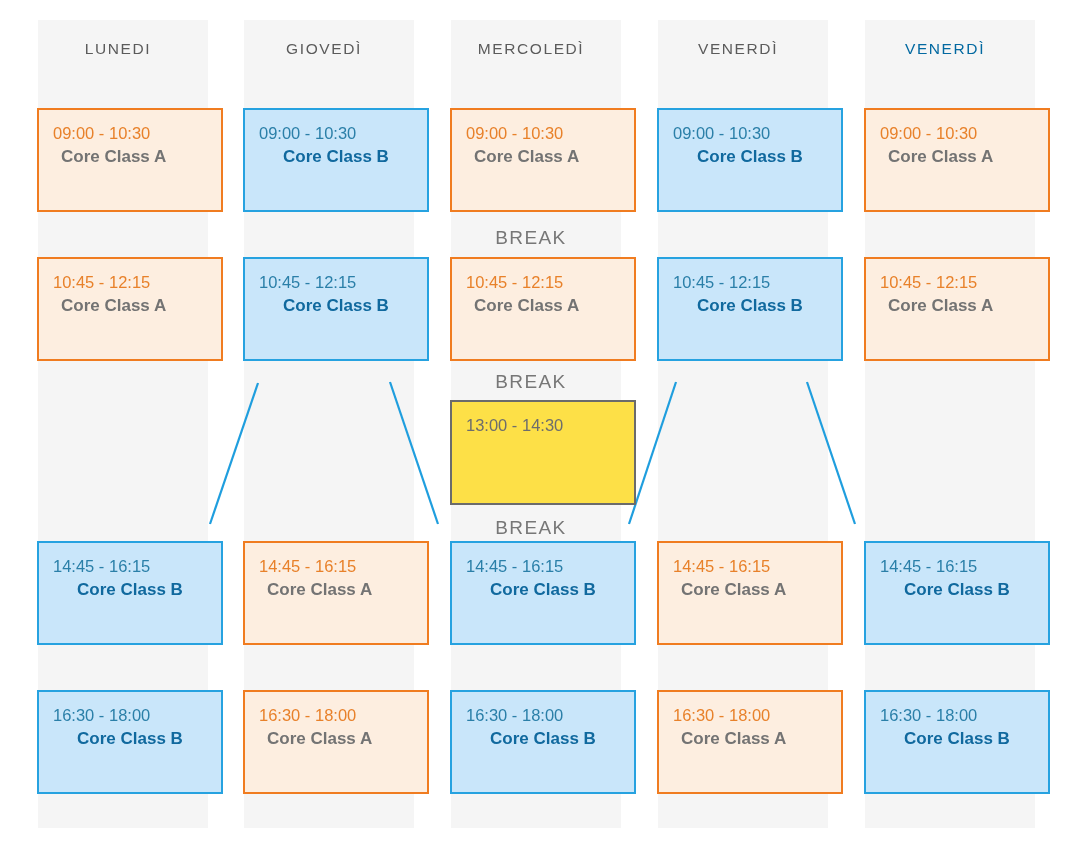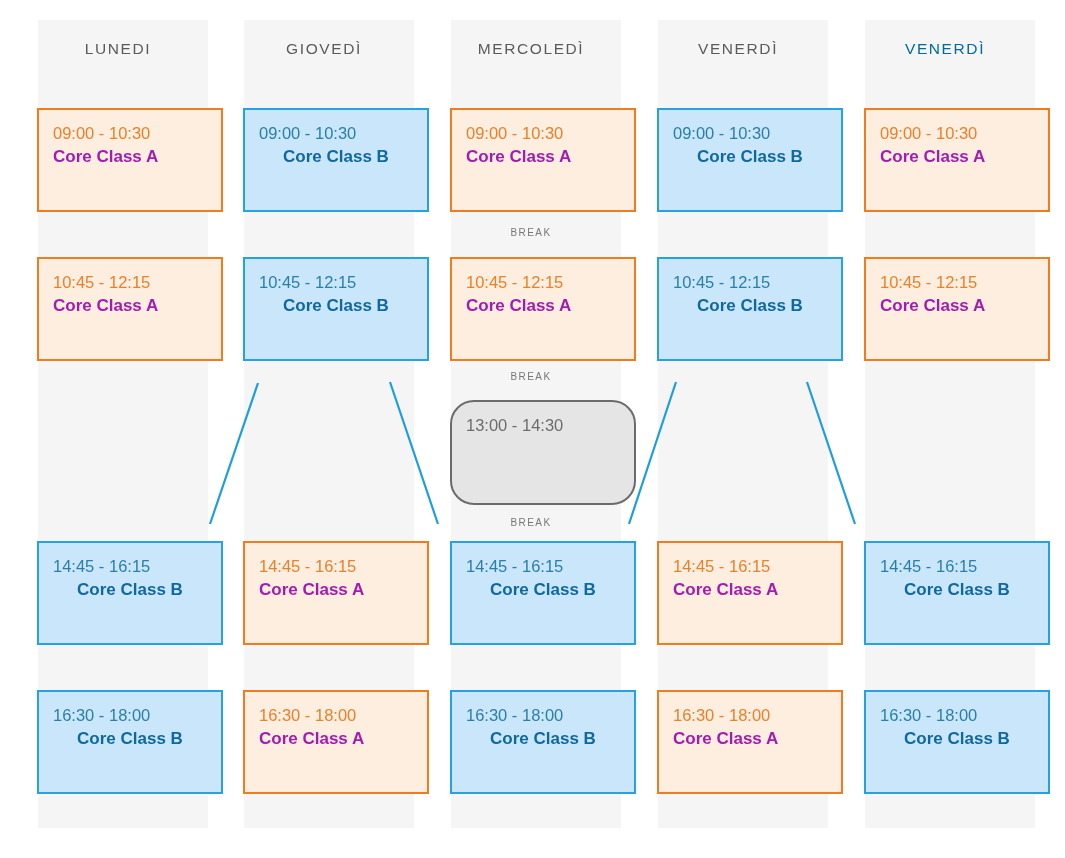--- a/index.html
+++ b/index.html
@@ -71,45 +71,44 @@
     line-height: 1.25;
     font-weight: 700;
     margin-top: 2px;
   }
 
   .card.orange {
     background: #fdeee0;
     border-color: #f07c20;
   }
   .card.orange .time  { color: #e8812a; }
-  .card.orange .title { color: #a21caf; }
+  .card.orange .title { color: #737373; margin-left: 8px; }
 
   .card.blue {
     background: #c9e6fa;
     border-color: #26a2e0;
   }
   .card.blue .time  { color: #2a7fa8; }
   .card.blue .title { color: #10699e; text-align: center; }
 
   .card.gray {
-    background: #e5e5e5;
+    background: #fde047;
     border-color: #6b6b6b;
     border-width: 2px;
-    border-radius: 24px;
   }
   .card.gray .time  { color: #6d6d6d; }
   .card.gray .title { color: #545454; }
 
   
   .break {
     position: absolute;
     left: 0;
     width: 186px;
     text-align: center;
-    font-size: 10px;
+    font-size: 19px;
     letter-spacing: 1.4px;
     color: #777777;
     font-weight: 400;
     z-index: 3;
   }
 
   
   #connectors {
     position: absolute;
     inset: 0;

